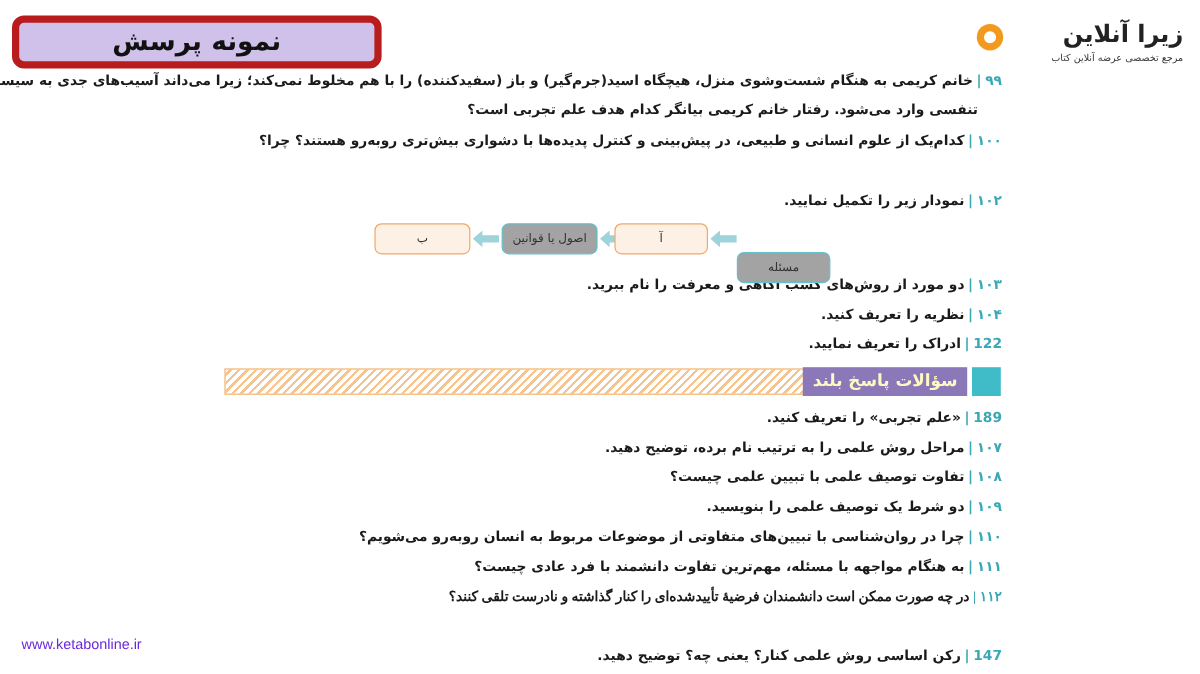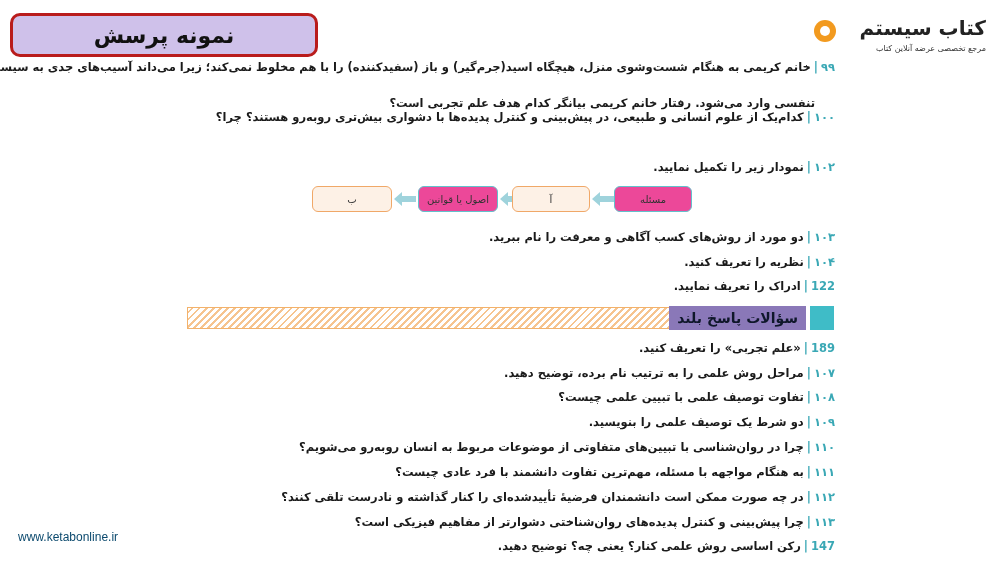--- a/index.html
+++ b/index.html
@@ -2,21 +2,21 @@
 <html><head>
 <meta charset="utf-8">
 <style>
   html, body { margin:0; padding:0; }
   body {
     width:1000px; height:562px; background:#ffffff; position:relative; overflow:hidden;
     font-family: "DejaVu Sans", "Liberation Sans", sans-serif;
   }
   .sample-badge {
     position:absolute; left:10px; top:13px; width:308px; height:44px;
-    background:#cfc1ea; border:3px solid #b91c1c; border-radius:10px;
+    background:#cfc1ea; border:6px solid #b91c1c; border-radius:10px;
     box-sizing:border-box; display:flex; align-items:center; justify-content:center;
     font-weight:bold; font-size:22px; color:#111;
   }
   .logo { position:absolute; right:14px; top:16px; width:175px; height:42px; direction:rtl; }
   .logo-mark {
     position:absolute; right:150px; top:4px; width:22px; height:22px; border-radius:50%;
     background:#f29a1f; display:flex; align-items:center; justify-content:center;
   }
   .logo-mark::after { content:""; width:10px; height:10px; border-radius:50%; background:#fff; }
   .logo-title { position:absolute; right:0; top:0; font-size:20px; font-weight:bold; color:#222; }
@@ -25,58 +25,58 @@
   .content { position:absolute; left:185px; width:650px; direction:rtl; }
   .q { position:absolute; right:0; font-size:11.5px; font-weight:bold; color:#1a1a1a; white-space:nowrap; direction:rtl; }
   .qnum { color:#3aa8b5; font-weight:bold; }
   .qbar { color:#3aa8b5; margin:0 3px; }
 
   .diagram { position:absolute; top:184px; left:312px; width:380px; height:30px; }
   .dbox {
     position:absolute; top:2px; height:26px; border-radius:6px; box-sizing:border-box;
     display:flex; align-items:center; justify-content:center; font-size:10px; color:#333; direction:rtl;
   }
-  .dbox.teal { background:#ec4899; border:1px solid #63c0cc; }
+  .dbox.teal { background:#a3a3a3; border:1px solid #63c0cc; }
   .dbox.orange { background:#fdf1e6; border:1px solid #f0a868; }
   .arrow { position:absolute; top:8px; width:22px; height:14px; }
 
   .section-bar { position:absolute; top:306px; left:187px; width:647px; height:24px; }
   .hatch {
     position:absolute; left:0; top:1px; right:150px; height:22px;
     background: repeating-linear-gradient(-45deg, #f6c48f 0 2px, #ffffff 2px 5px);
     border:1px solid #f3b26b; box-sizing:border-box;
   }
   .section-title {
     position:absolute; right:28px; top:0; height:24px; padding:0 8px;
-    background:#8a78b8; color:#0f172a; font-weight:bold; font-size:14px;
+    background:#8a78b8; color:#fef9c3; font-weight:bold; font-size:14px;
     display:flex; align-items:center; direction:rtl;
   }
   .section-square { position:absolute; right:0; top:0; width:24px; height:24px; background:#3fbcc7; }
 
-  .footer-url { position:absolute; left:18px; top:530px; font-size:12px; color:#0c4a6e; font-family:"Liberation Sans", sans-serif; }
+  .footer-url { position:absolute; left:18px; top:530px; font-size:12px; color:#6d28d9; font-family:"Liberation Sans", sans-serif; }
 </style>
 </head>
 <body>
 
 <div class="sample-badge">
   <span>نمونه پرسش</span>
 </div>
 
 <div class="logo">
   <div class="logo-mark"></div>
-  <div class="logo-title">کتاب سیستم</div>
+  <div class="logo-title">زیرا آنلاین</div>
   <div class="logo-sub">مرجع تخصصی عرضه آنلاین کتاب</div>
 </div>
 
 <div class="content" style="top:0;height:562px;">
 
   <div class="q" style="top:60px;">
     <span class="qnum">۹۹</span><span class="qbar">|</span><span>خانم کریمی به هنگام شست‌وشوی منزل، هیچگاه اسید(جرم‌گیر) و باز (سفیدکننده) را با هم مخلوط نمی‌کند؛ زیرا می‌داند آسیب‌های جدی به سیستم</span>
   </div>
-  <div class="q" style="top:96px;right:20px;">
+  <div class="q" style="top:84px;right:20px;">
     <span>تنفسی وارد می‌شود. رفتار خانم کریمی بیانگر کدام هدف علم تجربی است؟</span>
   </div>
   <div class="q" style="top:110px;margin-left:20px;">
     <span class="qnum">۱۰۰</span><span class="qbar">|</span><span>کدام‌یک از علوم انسانی و طبیعی، در پیش‌بینی و کنترل پدیده‌ها با دشواری بیش‌تری روبه‌رو هستند؟ چرا؟</span>
   </div>
   <div class="q" style="top:160px;">
     <span class="qnum">۱۰۲</span><span class="qbar">|</span><span>نمودار زیر را تکمیل نمایید.</span>
   </div>
 
   <div class="q" style="top:230px;">
@@ -100,25 +100,22 @@
   </div>
   <div class="q" style="top:415px;">
     <span class="qnum">۱۰۹</span><span class="qbar">|</span><span>دو شرط یک توصیف علمی را بنویسید.</span>
   </div>
   <div class="q" style="top:440px;">
     <span class="qnum">۱۱۰</span><span class="qbar">|</span><span>چرا در روان‌شناسی با تبیین‌های متفاوتی از موضوعات مربوط به انسان روبه‌رو می‌شویم؟</span>
   </div>
   <div class="q" style="top:465px;">
     <span class="qnum">۱۱۱</span><span class="qbar">|</span><span>به هنگام مواجهه با مسئله، مهم‌ترین تفاوت دانشمند با فرد عادی چیست؟</span>
   </div>
-  <div class="q" style="top:490px;">
+  <div class="q" style="top:490px;font-family:Liberation Serif, serif;">
     <span class="qnum">۱۱۲</span><span class="qbar">|</span><span>در چه صورت ممکن است دانشمندان فرضیهٔ تأییدشده‌ای را کنار گذاشته و نادرست تلقی کنند؟</span>
-  </div>
-  <div class="q" style="top:515px;">
-    <span class="qnum">۱۱۳</span><span class="qbar">|</span><span>چرا پیش‌بینی و کنترل پدیده‌های روان‌شناختی دشوارتر از مفاهیم فیزیکی است؟</span>
   </div>
   <div class="q" style="top:539px;">
     <span class="qnum">147</span><span class="qbar">|</span><span>رکن اساسی روش علمی کنار؟ یعنی چه؟ توضیح دهید.</span>
   </div>
 </div>
 
 <div class="diagram">
   <div class="dbox orange" style="left:0;width:80px;">
     <span>ب</span>
   </div>
@@ -130,21 +127,21 @@
   </div>
   <svg class="arrow" style="left:188px;" viewBox="0 0 22 14">
     <path d="M0 7 L8 0 L8 4 L22 4 L22 10 L8 10 L8 14 Z" fill="#9fd3dc"></path>
   </svg>
   <div class="dbox orange" style="left:200px;width:78px;">
     <span>آ</span>
   </div>
   <svg class="arrow" style="left:280px;" viewBox="0 0 22 14">
     <path d="M0 7 L8 0 L8 4 L22 4 L22 10 L8 10 L8 14 Z" fill="#9fd3dc"></path>
   </svg>
-  <div class="dbox teal" style="left:302px;width:78px;">
+  <div class="dbox teal" style="left:302px;width:78px;margin-top:24px;">
     <span>مسئله</span>
   </div>
 </div>
 
 <div class="section-bar">
   <div class="hatch"></div>
   <div class="section-title">سؤالات پاسخ بلند</div>
   <div class="section-square"></div>
 </div>
 

